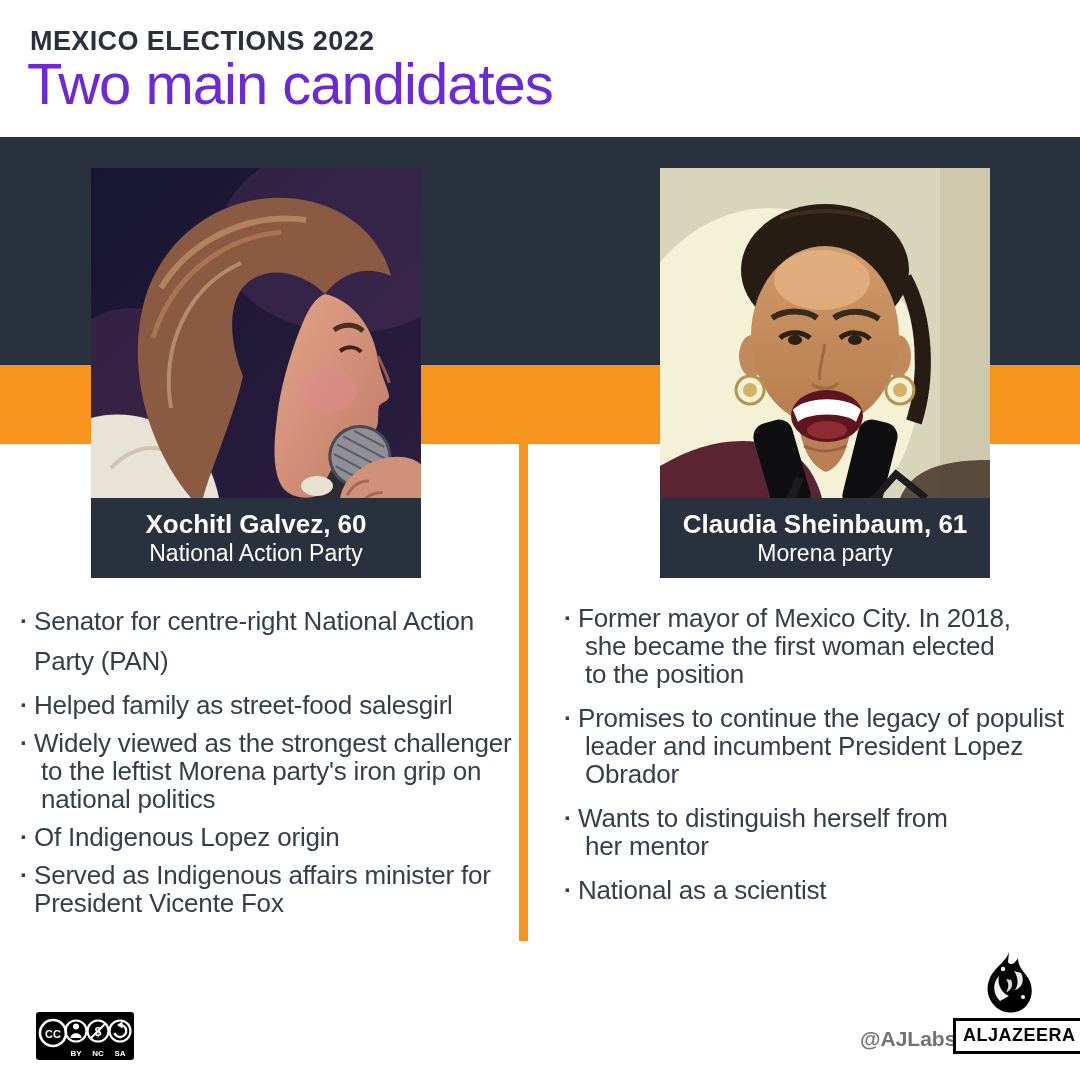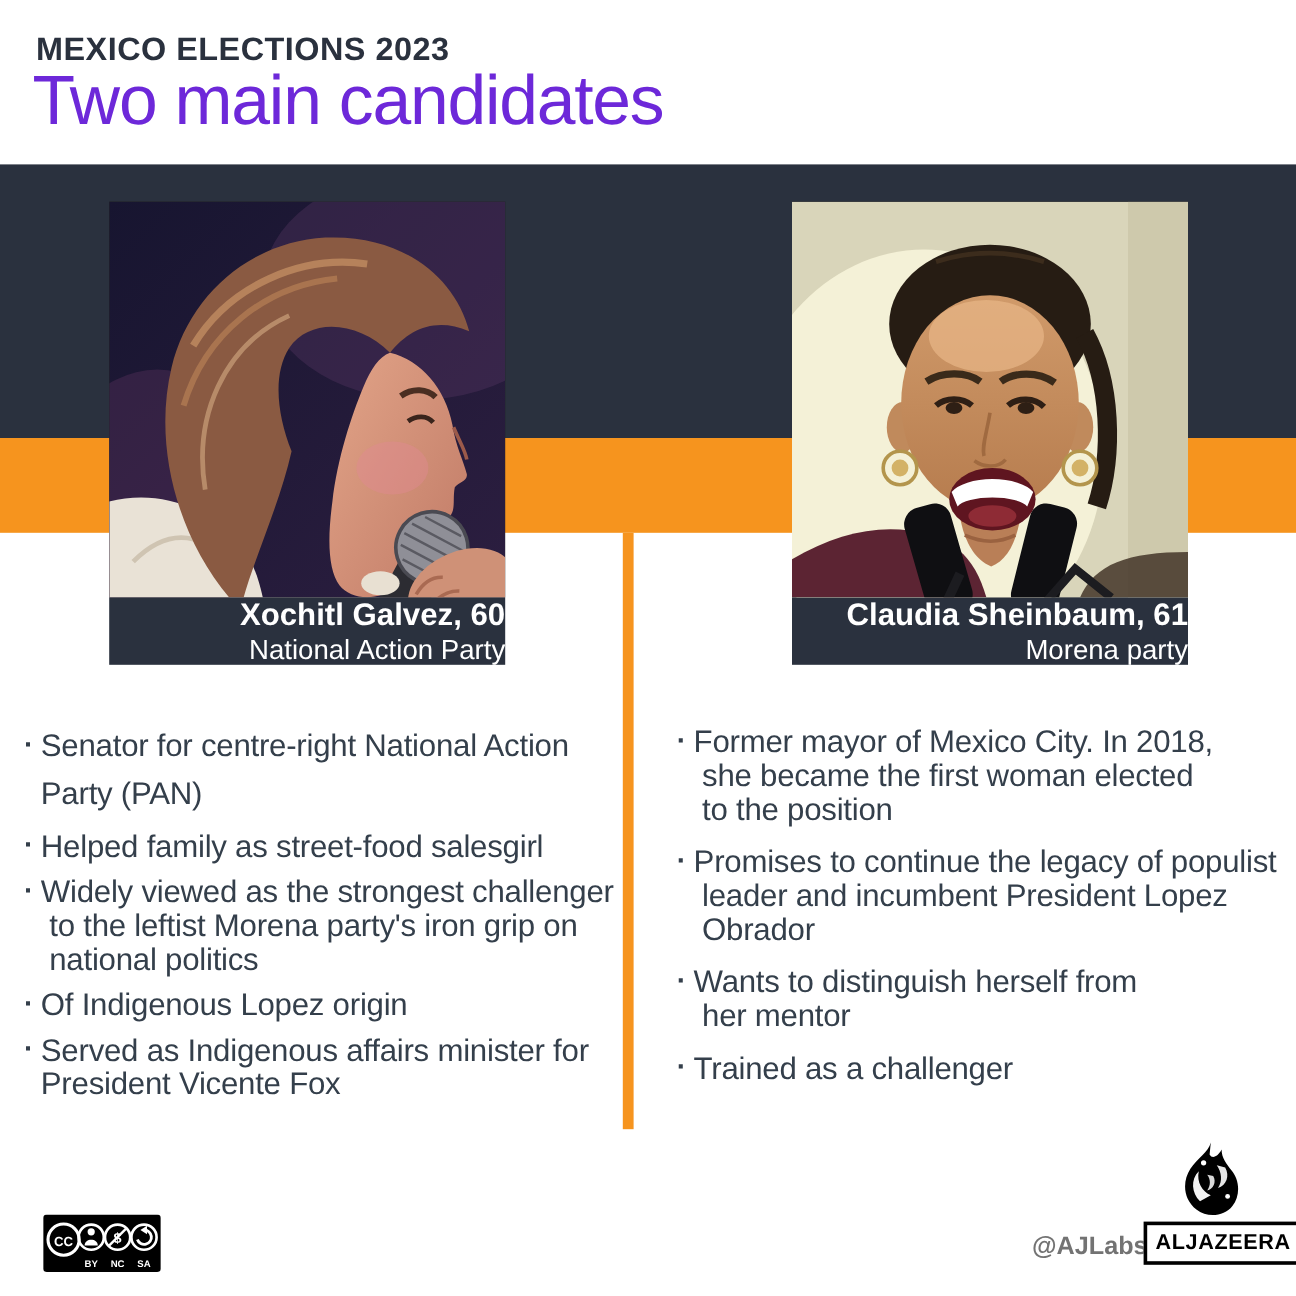--- a/index.html
+++ b/index.html
@@ -20,21 +20,21 @@
   .band-navy{position:absolute;left:0;top:137px;width:1080px;height:228px;background:#2a313e;}
   .band-orange{position:absolute;left:0;top:365px;width:1080px;height:79px;background:#f6941e;}
   .divider{position:absolute;left:519px;top:444px;width:9px;height:497px;background:#f6941e;}
   
   .card{position:absolute;top:168px;width:330px;}
   .card-left{left:91px;}
   .card-right{left:627px;padding-left:33px;}
   .photo{width:330px;height:330px;overflow:hidden;background:#222;}
   .photo svg{display:block;}
   .plate{
-    background:#2a313e;color:#ffffff;text-align:right;height:56px;
+    background:#2a313e;color:#ffffff;text-align:center;height:80px;
     display:flex;flex-direction:column;justify-content:center;gap:2px;
   }
   .plate .name{font-size:26px;font-weight:700;line-height:28px;}
   .plate .party{font-size:23px;font-weight:400;line-height:26px;}
   
   .bullets{position:absolute;margin:0;padding:0;list-style:none;color:#343f4b;}
   .bullets-left{left:20px;top:601px;width:500px;}
   .bullets-right{left:564px;top:604px;width:510px;}
   .bullets li{display:flex;align-items:flex-start;margin:0 0 13px 0;}
   .bullets-left li{margin-bottom:10px;}
@@ -55,21 +55,21 @@
   .brandbox{
     position:absolute;left:953px;top:1018px;border:3px solid #000;color:#000;
     font-size:18px;font-weight:700;letter-spacing:.5px;padding:4px 7px 5px 7px;background:#fff;
   }
 </style>
 </head>
 <body>
 
 <div class="canvas">
 
-  <div class="kicker">MEXICO ELECTIONS 2023</div>
+  <div class="kicker">MEXICO ELECTIONS 2022</div>
   <h1 class="title">Two main candidates</h1>
 
   <div class="band-navy"></div>
   <div class="band-orange"></div>
   <div class="divider"></div>
 
   <section class="card card-left">
     <div class="photo">
       <svg width="330" height="330" viewBox="0 0 330 330">
         <defs>
@@ -225,21 +225,21 @@
  leader and incumbent President Lopez
  Obrador</span>
       </li>
     <li>
         <span class="dot">·</span>
         <span class="bt">Wants to distinguish herself from
  her mentor</span>
       </li>
     <li>
         <span class="dot">·</span>
-        <span class="bt">Trained as a challenger</span>
+        <span class="bt">National as a scientist</span>
       </li>
   </ul>
 
   <div class="cc-badge">
     <svg width="98" height="48" viewBox="0 0 98 48">
       <rect width="98" height="48" rx="3" fill="#000"></rect>
       <g>
         <circle cx="17" cy="21" r="13" fill="none" stroke="#fff" stroke-width="2.6"></circle>
         <text x="17" y="26" font-size="11" font-weight="bold" fill="#fff" text-anchor="middle" font-family="Liberation Sans, sans-serif">CC</text>
       </g>

